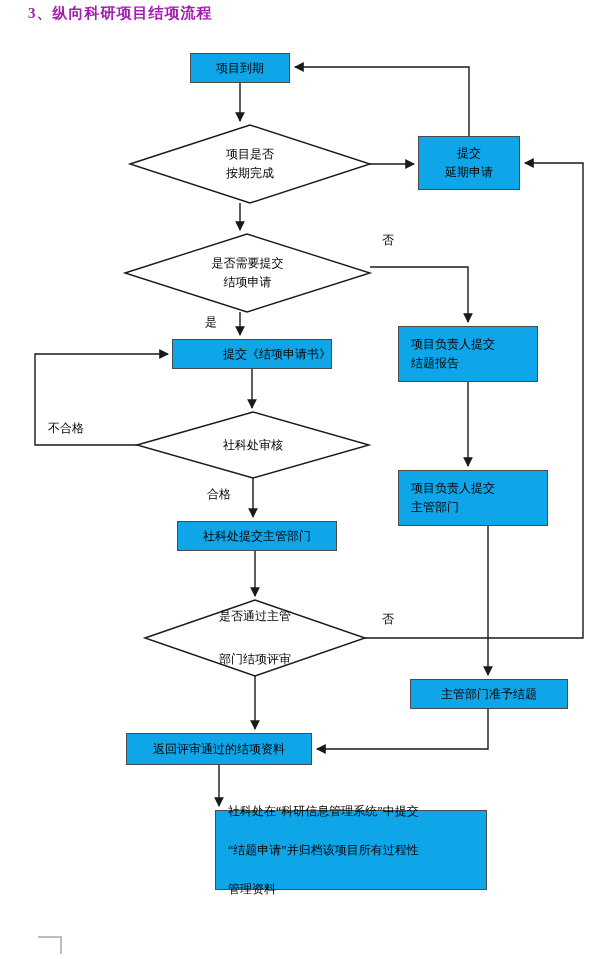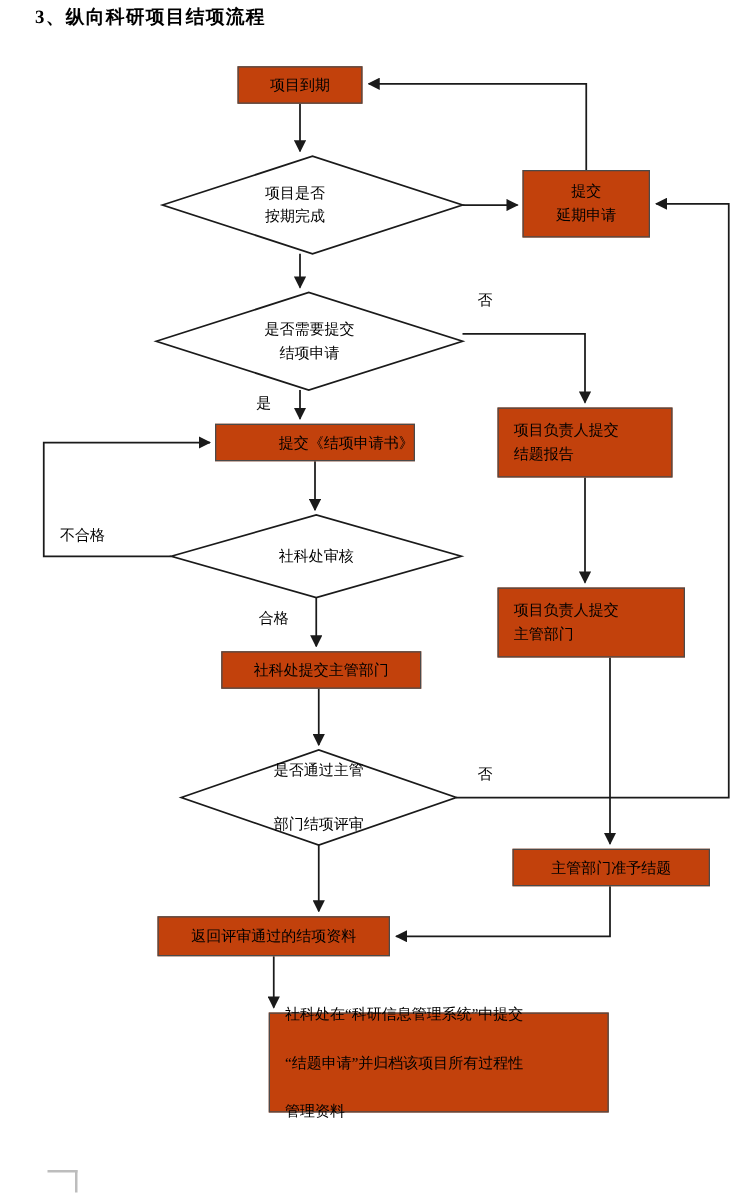--- a/index.html
+++ b/index.html
@@ -24,38 +24,38 @@
     width: 600px;
     height: 959px;
   }
   .page-title {
     position: absolute;
     left: 28px;
     top: 4px;
     font-size: 15px;
     font-weight: bold;
     letter-spacing: 1px;
-    color: #000000;
+    color: #a21caf;
     white-space: nowrap;
   }
   .node {
     position: absolute;
     box-sizing: border-box;
     display: flex;
     flex-direction: column;
     align-items: center;
     justify-content: center;
     color: #000;
     font-size: 12px;
     line-height: 19px;
     text-align: center;
   }
   .node.process {
     border: 1px solid #4a4a4a;
-    background: #c2410c;
+    background: #0ea5e9;
   }
   .node.process.multiline {
     align-items: flex-start;
     text-align: left;
     padding: 7px 12px;
   }
   .node.decision {
     border: none;
     background: transparent;
   }
@@ -134,21 +134,21 @@
       <path d="M 488 709 L 488 749 L 317 749" marker-end="url(#arrow)"></path>
 
       <path d="M 219 765 L 219 806" marker-end="url(#arrow)"></path>
     </g>
   </svg>
 
   <div class="node process" style="left:190px; top:53px; width:100px; height:30px;">
     <span class="line">项目到期</span>
   </div>
 
-  <div class="node decision" style="left:116px; top:125px; width:240px; height:78px;">
+  <div class="node decision" style="left:130px; top:125px; width:240px; height:78px;">
     <span class="line">项目是否</span>
     <span class="line">按期完成</span>
   </div>
 
   <div class="node process" style="left:418px; top:136px; width:102px; height:54px;">
     <span class="line">提交</span>
     <span class="line">延期申请</span>
   </div>
 
   <div class="node decision" style="left:125px; top:234px; width:245px; height:78px;">

